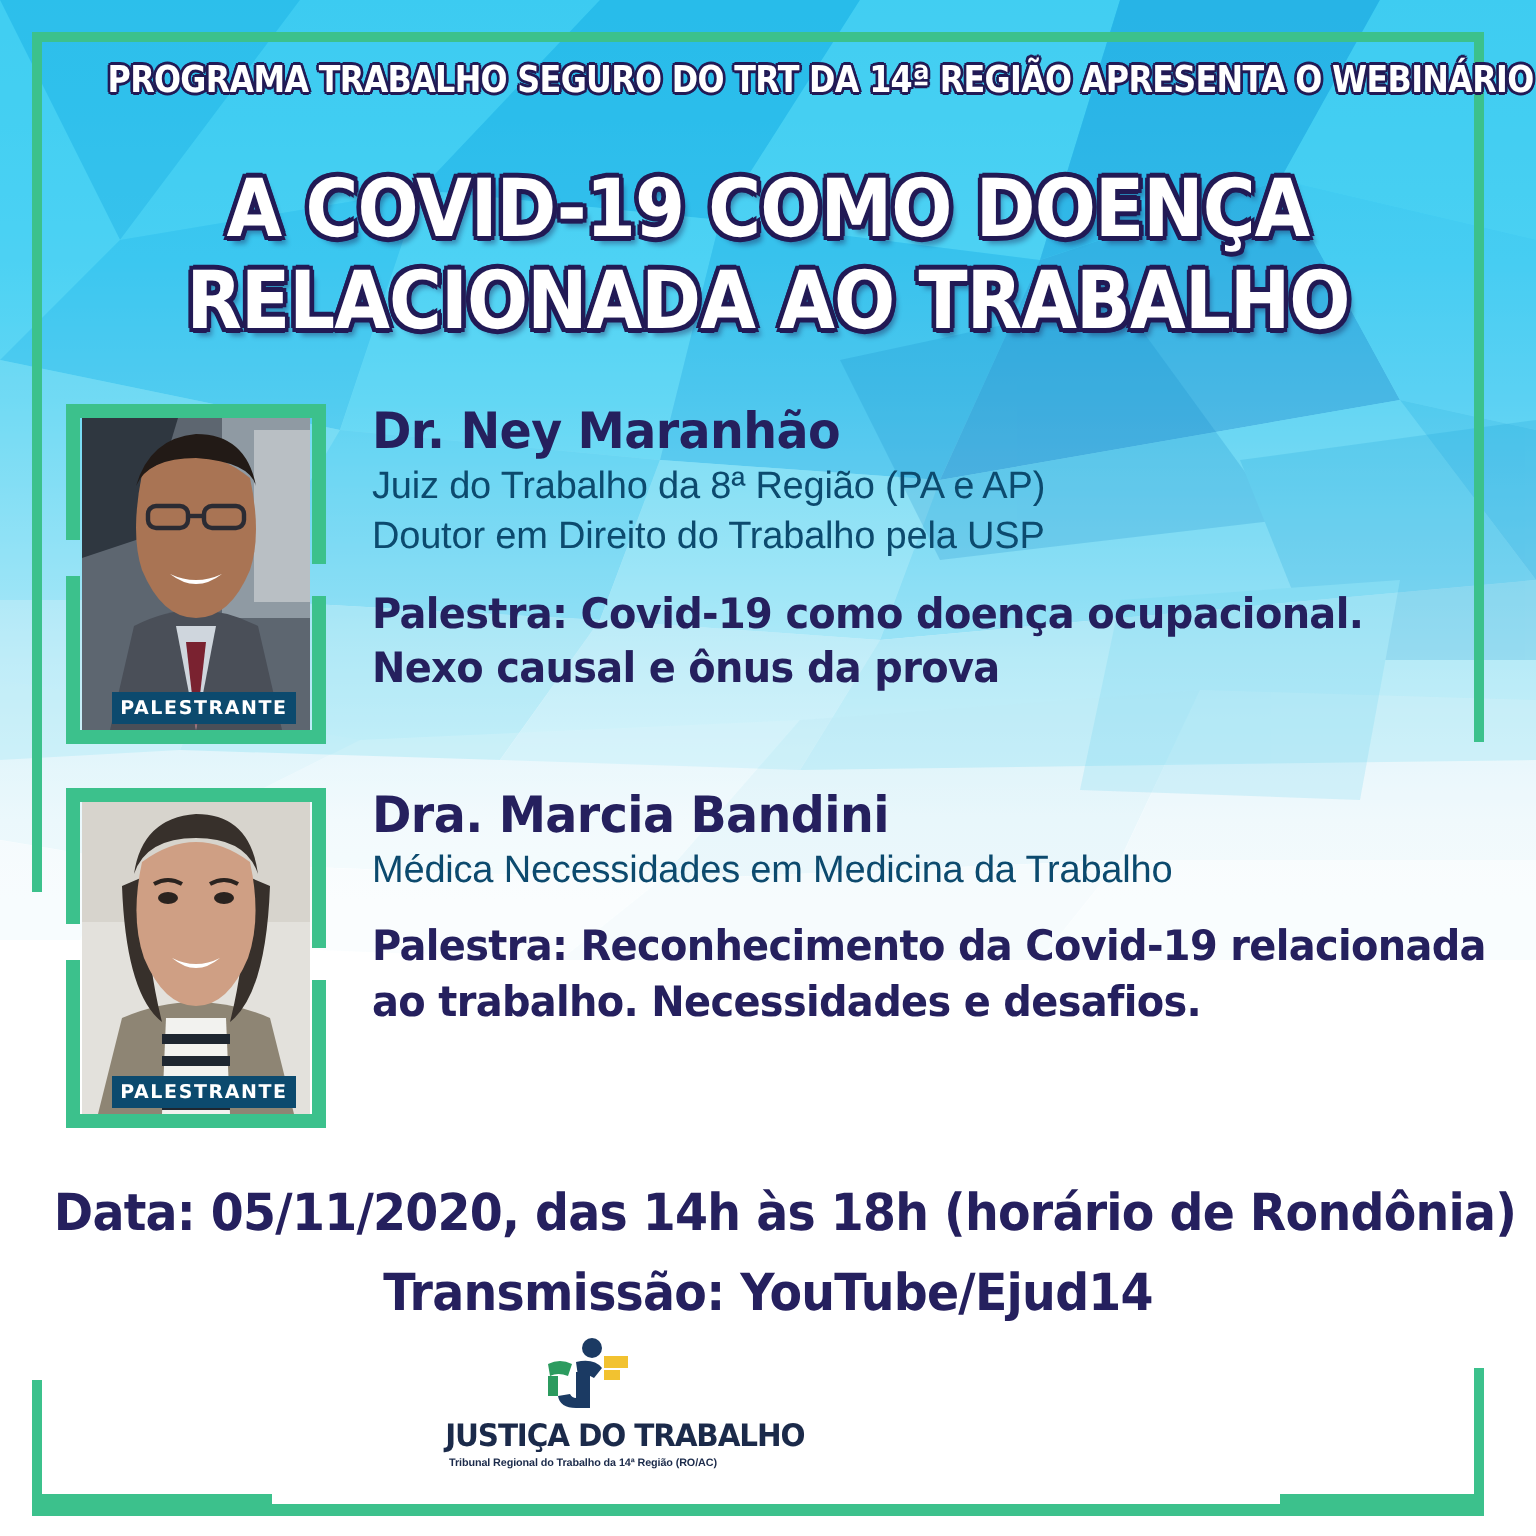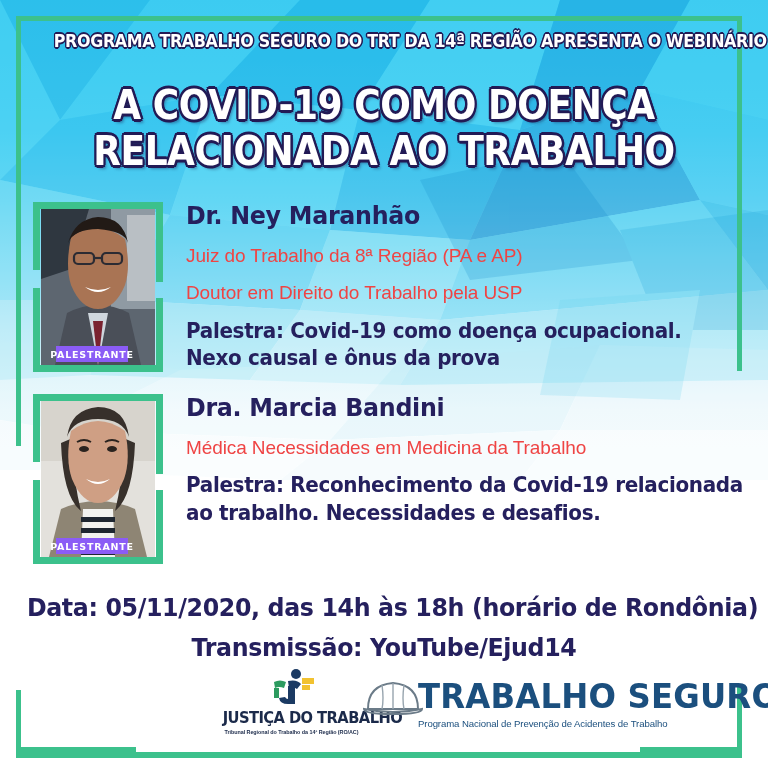--- a/index.html
+++ b/index.html
@@ -83,38 +83,38 @@
   }
   .photo svg{display:block;}
   .pf{position:absolute;background:#3cc18c;}
   .pf-t{left:0;top:0;width:130px;height:7px;}
   .pf-b{left:0;top:163px;width:130px;height:7px;}
   .pf-l-a{left:0;top:0;width:7px;height:68px;}
   .pf-l-b{left:0;top:86px;width:7px;height:84px;}
   .pf-r-a{left:123px;top:0;width:7px;height:80px;}
   .pf-r-b{left:123px;top:96px;width:7px;height:74px;}
   .badge{
-    position:absolute;left:23px;top:144px;width:72px;height:16px;
-    background:#8b5cf6;color:#ffffff;
+    position:absolute;left:23px;top:144px;width:92px;height:16px;
+    background:#0c4a6e;color:#ffffff;
     font-family:"DejaVu Sans", sans-serif;
     font-size:9.5px;font-weight:700;letter-spacing:.8px;
     display:flex;align-items:center;justify-content:center;
   }
   .sp-text{position:absolute;left:186px;top:0;width:572px;}
   .sp-name{
     font-family:"DejaVu Sans", sans-serif;
     font-weight:700;font-size:25px;color:#25205e;
     letter-spacing:-0.3px;line-height:1.1;
     transform:scaleX(0.95);transform-origin:left center;
     white-space:nowrap;
   }
   .sp-role{
     font-family:"Liberation Sans", sans-serif;
-    font-size:19px;color:#ef4444;line-height:1.24;
-    letter-spacing:-0.1px;margin-top:14px;white-space:nowrap;
+    font-size:19px;color:#0c4a6e;line-height:1.24;
+    letter-spacing:-0.1px;margin-top:2px;white-space:nowrap;
   }
   .sp-talk{
     font-family:"DejaVu Sans", sans-serif;
     font-weight:700;font-size:21px;color:#25205e;
     line-height:1.22;letter-spacing:-0.35px;margin-top:14px;
     transform:scaleX(0.95);transform-origin:left center;
     white-space:nowrap;
   }
   
   .info{
@@ -305,29 +305,14 @@
         <path d="M8,14 q6,-3 12,0 l-2,6 q-5,-2 -9,0 z" fill="#2c9b5f"></path>
         <rect x="8" y="20" width="5" height="10" fill="#2c9b5f"></rect>
         <rect x="36" y="10" width="12" height="6" fill="#f2c230"></rect>
         <rect x="36" y="17" width="8" height="5" fill="#f2c230"></rect>
       </svg>
     </div>
     <div class="jt-name">JUSTIÇA DO TRABALHO</div>
     <div class="jt-sub">Tribunal Regional do Trabalho da 14ª Região (RO/AC)</div>
   </div>
 
-  <div class="logo-ts">
-    <div class="ts-row">
-      <div class="ts-hat">
-        <svg width="62" height="46" viewBox="0 0 62 46">
-          <path d="M6,36 Q6,12 31,10 Q56,12 56,36 Z" fill="none" stroke="#6b7b88" stroke-width="2"></path>
-          <path d="M2,36 q29,6 58,0 q0,5 -29,5 q-29,0 -29,-5 z" fill="none" stroke="#6b7b88" stroke-width="2"></path>
-          <path d="M20,12 Q22,26 20,36" fill="none" stroke="#97a4ae" stroke-width="1.4"></path>
-          <path d="M31,10 Q31,25 31,36" fill="none" stroke="#97a4ae" stroke-width="1.4"></path>
-          <path d="M42,12 Q40,26 42,36" fill="none" stroke="#97a4ae" stroke-width="1.4"></path>
-        </svg>
-      </div>
-      <div class="ts-name">TRABALHO SEGURO</div>
-    </div>
-    <div class="ts-sub">Programa Nacional de Prevenção de Acidentes de Trabalho</div>
-  </div>
 
 </div>
 
 </body></html>

